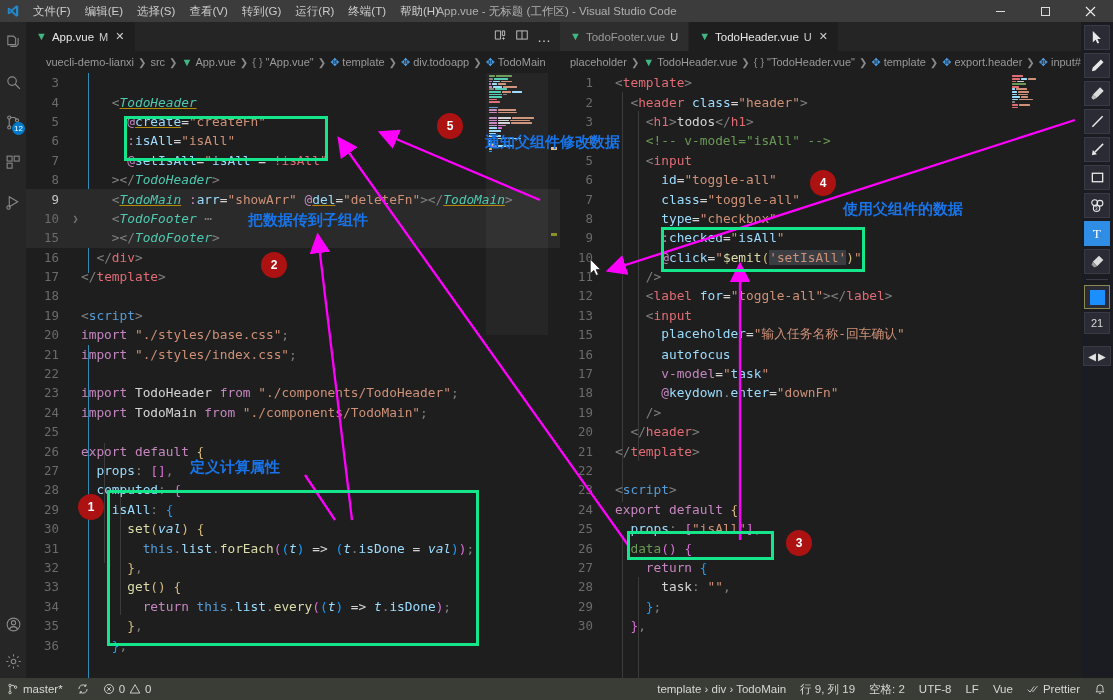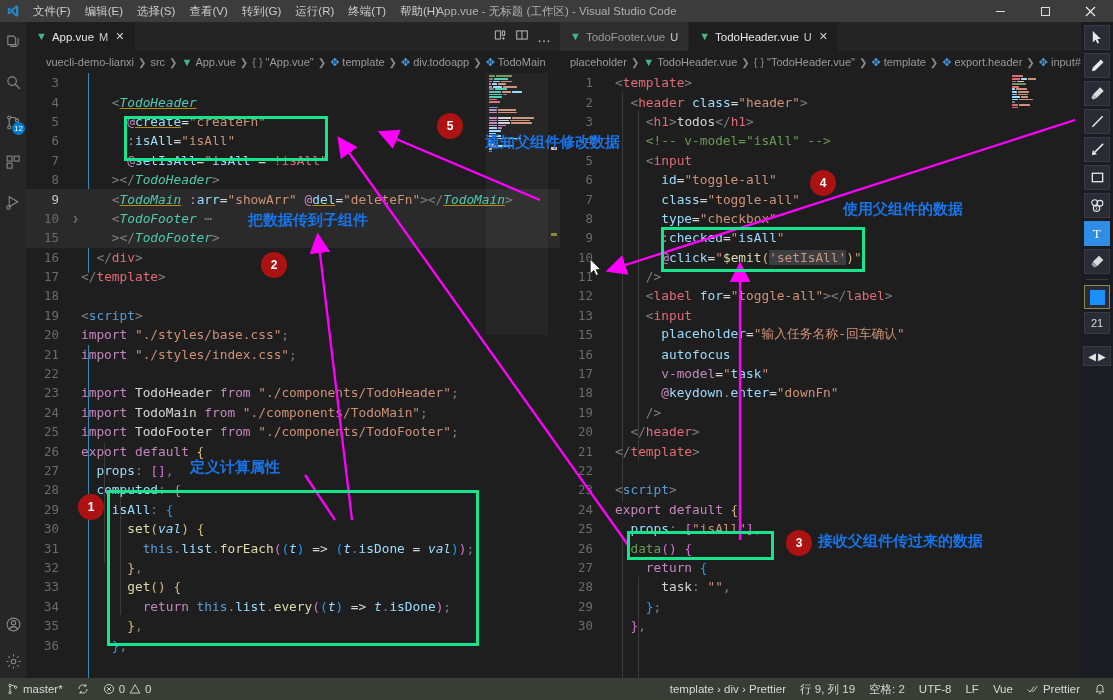--- a/index.html
+++ b/index.html
@@ -332,21 +332,21 @@
       <div class="codeline hl"><span class="ln">15</span><span class="fold"></span><span class="ctext">    <span class="t-angle">&gt;&lt;/</span><span class="t-comptag">TodoFooter</span><span class="t-angle">&gt;</span></span></div>
       <div class="codeline"><span class="ln">16</span><span class="fold"></span><span class="ctext">  <span class="t-angle">&lt;/</span><span class="t-tag" style="color:#e06c75">div</span><span class="t-angle">&gt;</span></span></div>
       <div class="codeline"><span class="ln">17</span><span class="fold"></span><span class="ctext"><span class="t-angle">&lt;/</span><span class="t-tag" style="color:#e06c75">template</span><span class="t-angle">&gt;</span></span></div>
       <div class="codeline"><span class="ln">18</span><span class="fold"></span><span class="ctext"></span></div>
       <div class="codeline"><span class="ln">19</span><span class="fold"></span><span class="ctext"><span class="t-angle">&lt;</span><span class="t-tag">script</span><span class="t-angle">&gt;</span></span></div>
       <div class="codeline"><span class="ln">20</span><span class="fold"></span><span class="ctext"><span class="t-kw">import</span> <span class="t-str">"./styles/base.css"</span><span class="t-punc">;</span></span></div>
       <div class="codeline"><span class="ln">21</span><span class="fold"></span><span class="ctext"><span class="t-kw">import</span> <span class="t-str">"./styles/index.css"</span><span class="t-punc">;</span></span></div>
       <div class="codeline"><span class="ln">22</span><span class="fold"></span><span class="ctext"></span></div>
       <div class="codeline"><span class="ln">23</span><span class="fold"></span><span class="ctext"><span class="t-kw">import</span> <span class="t-white">TodoHeader</span> <span class="t-kw">from</span> <span class="t-str">"./components/TodoHeader"</span><span class="t-punc">;</span></span></div>
       <div class="codeline"><span class="ln">24</span><span class="fold"></span><span class="ctext"><span class="t-kw">import</span> <span class="t-white">TodoMain</span> <span class="t-kw">from</span> <span class="t-str">"./components/TodoMain"</span><span class="t-punc">;</span></span></div>
-      <div class="codeline"><span class="ln">25</span><span class="fold"></span><span class="ctext"><span class="t-kw">import</span> <span class="t-white">TodoFooter</span> <span class="t-kw">from</span> <span class="t-str">"./components/TodoFooter"</span><span class="t-punc">;</span></span></div>
+      <div class="codeline"><span class="ln">25</span><span class="fold"></span></div>
       <div class="codeline"><span class="ln">26</span><span class="fold"></span><span class="ctext"><span class="t-kw">export</span> <span class="t-kw">default</span> <span class="t-brace-y">{</span></span></div>
       <div class="codeline"><span class="ln">27</span><span class="fold"></span><span class="ctext">  <span class="t-prop">props</span><span class="t-punc">:</span> <span class="t-brace-p">[]</span><span class="t-punc">,</span></span></div>
       <div class="codeline"><span class="ln">28</span><span class="fold"></span><span class="ctext">  <span class="t-prop">computed</span><span class="t-punc">:</span> <span class="t-brace-p">{</span></span></div>
       <div class="codeline"><span class="ln">29</span><span class="fold"></span><span class="ctext">    <span class="t-prop">isAll</span><span class="t-punc">:</span> <span class="t-brace-b">{</span></span></div>
       <div class="codeline"><span class="ln">30</span><span class="fold"></span><span class="ctext">      <span class="t-fn">set</span><span class="t-brace-y">(</span><span class="t-param">val</span><span class="t-brace-y">)</span> <span class="t-brace-y">{</span></span></div>
       <div class="codeline"><span class="ln">31</span><span class="fold"></span><span class="ctext">        <span class="t-kw" style="color:#569cd6">this</span><span class="t-punc">.</span><span class="t-prop">list</span><span class="t-punc">.</span><span class="t-fn">forEach</span><span class="t-brace-p">(</span><span class="t-brace-b">(</span><span class="t-param">t</span><span class="t-brace-b">)</span> <span class="t-op">=&gt;</span> <span class="t-brace-b">(</span><span class="t-param">t</span><span class="t-punc">.</span><span class="t-prop">isDone</span> <span class="t-op">=</span> <span class="t-param">val</span><span class="t-brace-b">)</span><span class="t-brace-p">)</span><span class="t-punc">;</span></span></div>
       <div class="codeline"><span class="ln">32</span><span class="fold"></span><span class="ctext">      <span class="t-brace-y">}</span><span class="t-punc">,</span></span></div>
       <div class="codeline"><span class="ln">33</span><span class="fold"></span><span class="ctext">      <span class="t-fn">get</span><span class="t-brace-y">()</span> <span class="t-brace-y">{</span></span></div>
       <div class="codeline"><span class="ln">34</span><span class="fold"></span><span class="ctext">        <span class="t-kw">return</span> <span class="t-kw" style="color:#569cd6">this</span><span class="t-punc">.</span><span class="t-prop">list</span><span class="t-punc">.</span><span class="t-fn">every</span><span class="t-brace-p">(</span><span class="t-brace-b">(</span><span class="t-param">t</span><span class="t-brace-b">)</span> <span class="t-op">=&gt;</span> <span class="t-param">t</span><span class="t-punc">.</span><span class="t-prop">isDone</span><span class="t-brace-p">)</span><span class="t-punc">;</span></span></div>
       <div class="codeline"><span class="ln">35</span><span class="fold"></span><span class="ctext">      <span class="t-brace-y">}</span><span class="t-punc">,</span></span></div>
@@ -642,21 +642,20 @@
   <div class="abadge" style="left:78px;top:494px;">1</div>
   <div class="abadge" style="left:261px;top:252px;">2</div>
   <div class="abadge" style="left:786px;top:530px;">3</div>
   <div class="abadge" style="left:810px;top:170px;">4</div>
   <div class="abadge" style="left:437px;top:113px;">5</div>
 
   <div class="alabel" style="left:485px;top:133px;">通知父组件修改数据</div>
   <div class="alabel" style="left:843px;top:200px;">使用父组件的数据</div>
   <div class="alabel" style="left:248px;top:211px;">把数据传到子组件</div>
   <div class="alabel" style="left:190px;top:458px;">定义计算属性</div>
-  <div class="alabel" style="left:818px;top:532px;">接收父组件传过来的数据</div>
 </div>
 
 <div id="mouse-cursor" style="left:589px;top:258px;">
   <svg viewBox="0 0 12 18">
       <path d="M1 1 L1 15 L4.4 11.8 L6.6 16.6 L8.8 15.6 L6.6 11 L10.8 11 Z" fill="#ffffff" stroke="#222" stroke-width="0.8"></path>
     </svg>
 </div>
 
 <div id="snip-toolbar">
   <div class="tb-btn">
@@ -743,21 +742,21 @@
         <path d="M5.6 5.6l4.8 4.8M10.4 5.6l-4.8 4.8"></path>
       </svg>
     <span>0</span>
     <svg viewBox="0 0 16 16" fill="none" stroke="#d7d7d7" stroke-width="1.2">
         <path d="M8 2.2 14.4 13.4H1.6z"></path>
       </svg>
     <span>0</span>
   </div>
 
   <div class="right">
-    <div class="sb">template › div › Prettier</div>
+    <div class="sb">template › div › TodoMain</div>
     <div class="sb">行 9, 列 19</div>
     <div class="sb">空格: 2</div>
     <div class="sb">UTF-8</div>
     <div class="sb">LF</div>
     <div class="sb">Vue</div>
     <div class="sb">
       <svg viewBox="0 0 18 16" fill="none" stroke="#d7d7d7" stroke-width="1.3">
           <path d="M1 9 L4.6 12.6 L10.6 4.2"></path>
           <path d="M7 9.8 L9 12 L15.6 3.6"></path>
         </svg>

